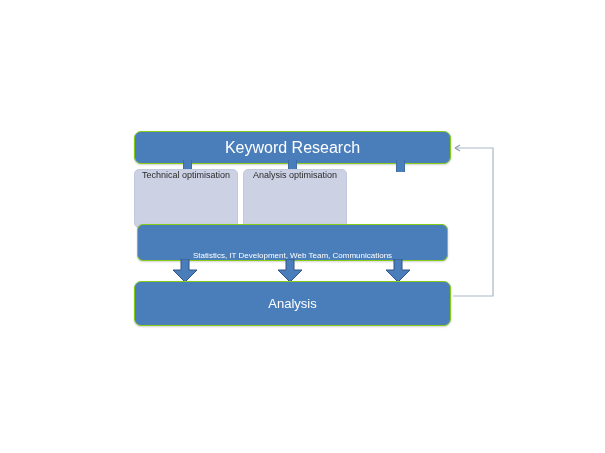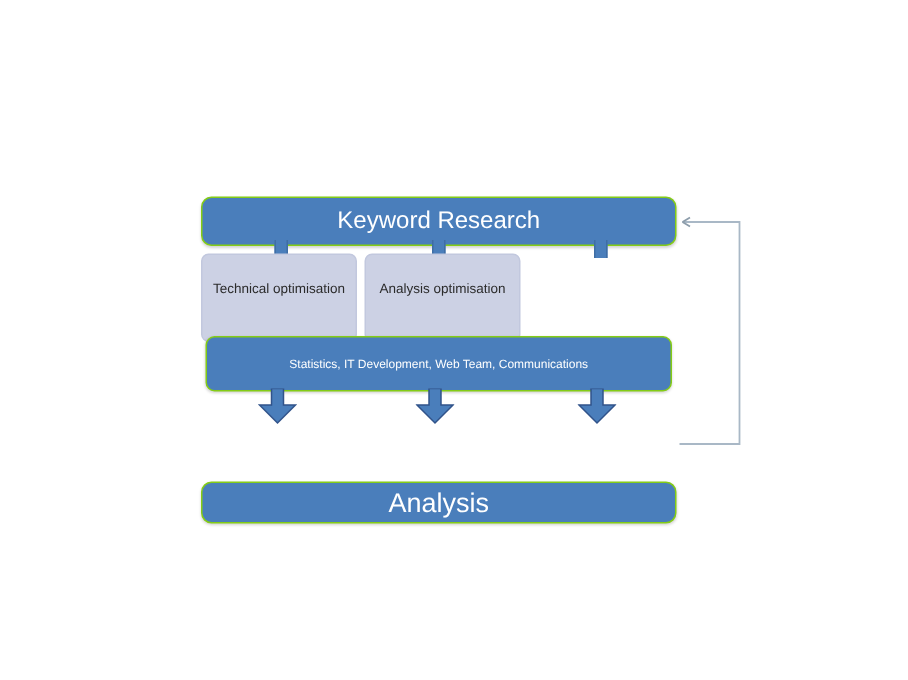--- a/index.html
+++ b/index.html
@@ -37,41 +37,41 @@
     left: 134px;
     top: 131px;
     width: 317px;
     height: 33px;
     font-size: 16px;
   }
   #analysis-box {
     left: 134px;
     top: 281px;
     width: 317px;
-    height: 28px;
-    font-size: 18px;
-    margin-top: 40px;
+    height: 45px;
+    font-size: 13px;
   }
   #teams-bar {
     left: 137px;
     top: 224px;
     width: 311px;
     height: 37px;
     font-size: 8px;
     border-radius: 6px;
+    align-items: flex-end;
   }
   
   .light-box {
     background: #ccd1e4;
     border: 1px solid #c2c8de;
     border-radius: 5px;
     color: #2b2b2b;
     align-items: flex-start;
     justify-content: center;
-    padding-top: 17px;
+    padding-top: 0;
     font-size: 9px;
   }
   #sub-box-0 {
     left: 134px;
     top: 169px;
     width: 104px;
     height: 59px;
   }
   #sub-box-1 {
     left: 243px;

